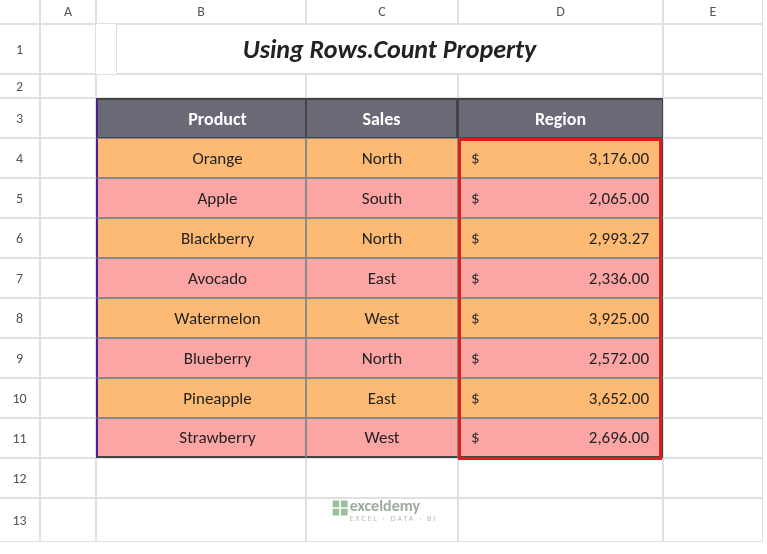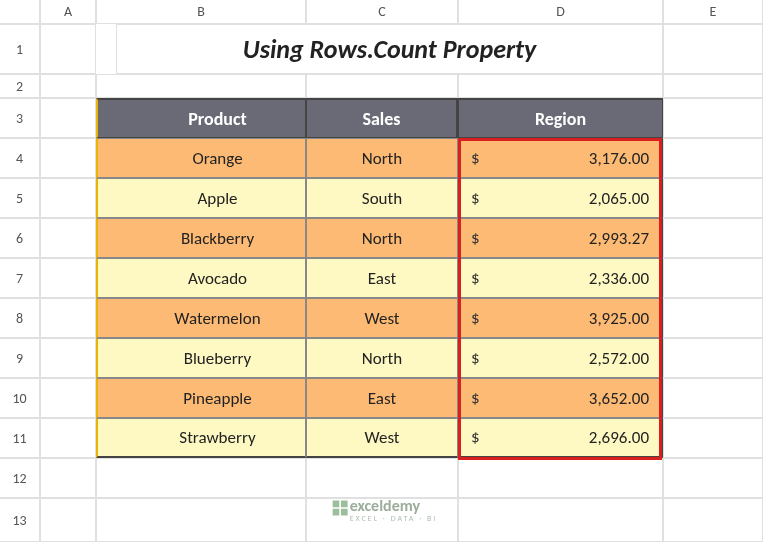--- a/index.html
+++ b/index.html
@@ -56,21 +56,21 @@
       font-weight: bold;
       font-size: 18px;
       border: 1px solid #444;
     }
     .data-cell {
       font-size: 17px;
       color: #222;
       border: 1px solid #888;
       background: #fdba74;
     }
-    .data-cell.alt { background: #fef9c3; }
+    .data-cell.alt { background: #fca5a5; }
     .sales-cell {
       justify-content: space-between;
       padding: 0 12px;
     }
     .sales-cell .dollar { color: #333; }
     .sales-cell .val { color: #222; }
     .highlight-box {
       position: absolute;
       border: 3px solid #d92020;
       pointer-events: none;
@@ -84,21 +84,21 @@
       display: flex;
       align-items: center;
       opacity: 0.55;
       z-index: 5;
     }
     .watermark .logo-icon svg { width: 20px; height: 20px; }
     .watermark .wm-text { display: flex; flex-direction: column; line-height: 1; }
     .watermark .wm-main { font-size: 16px; font-weight: bold; color: #4a6a4a; }
     .watermark .wm-sub { font-size: 8px; letter-spacing: 2px; color: #6a8a6a; }
     
-    .tbl-left { border-left: 2px solid #eab308; padding-left: 32px; }
+    .tbl-left { border-left: 2px solid #4c1d95; padding-left: 32px; }
     .tbl-right { border-right: 2px solid #444; }
     .tbl-top { border-top: 2px solid #444; }
     .tbl-bottom { border-bottom: 2px solid #444; text-align: center; }
   </style>
 </head>
 <body>
 
 <div class="sheet">
   <div class="corner"></div>
   <div class="colhead">A</div>

